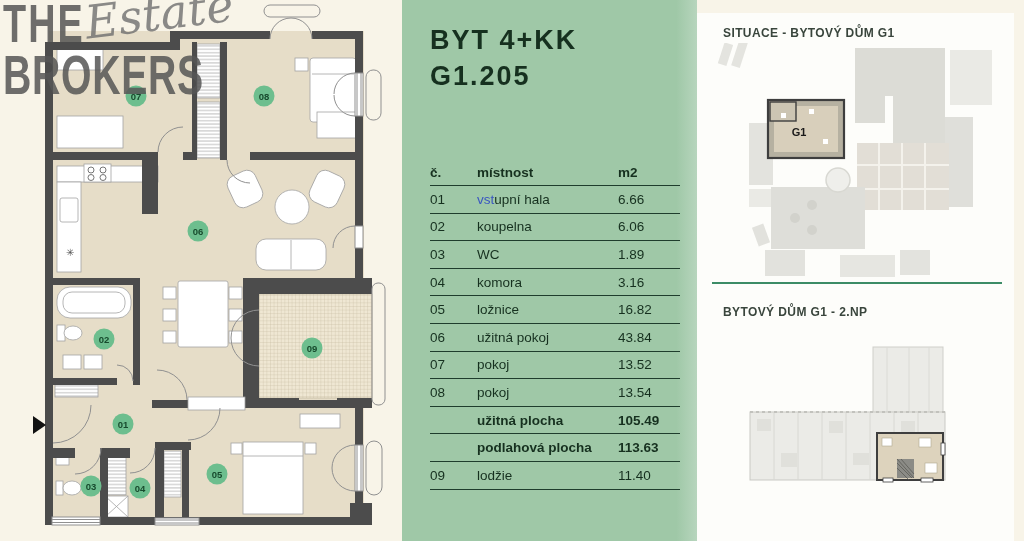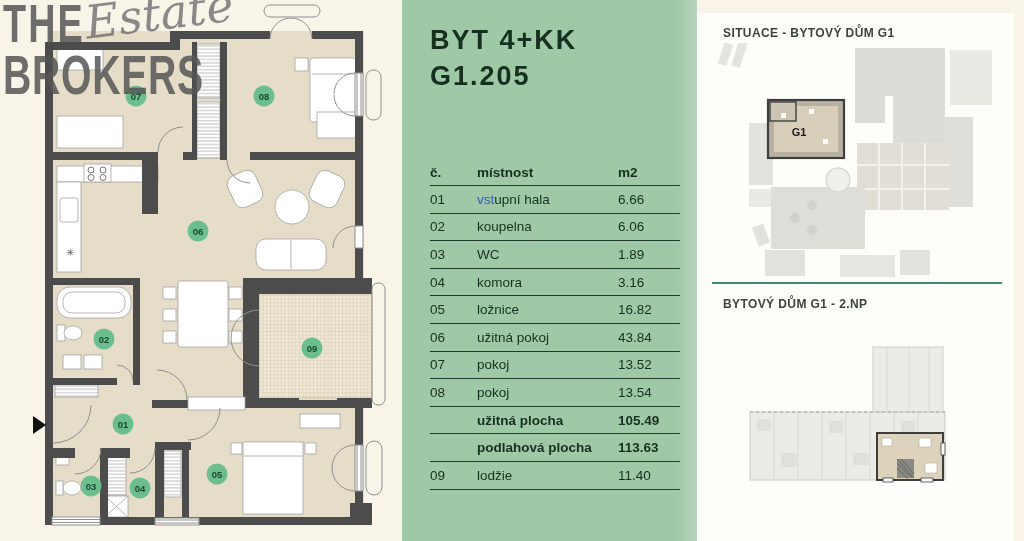--- a/index.html
+++ b/index.html
@@ -32,21 +32,21 @@
   .c-name{flex:1;}
   .c-area{width:62px;}
   .t-row.bold .c-name,.t-row.bold .c-area{font-weight:bold;}
   .blue{color:#3a57c0;text-align:center;}
 
   
   #right-panel{position:absolute;left:697px;top:13px;width:317px;height:528px;background:#fdfdfa;}
   .rp-title{position:absolute;left:26px;font-size:12px;font-weight:bold;
         letter-spacing:.4px;color:#39453c;white-space:nowrap;}
   #rp-title-top{top:13px;}
-  #rp-title-bottom{top:284px;}
+  #rp-title-bottom{top:292px;}
   #rp-divider{position:absolute;left:15px;top:269px;width:290px;height:2px;
         background:var(--divider-green,#3c8c66);}
   .rp-svg{position:absolute;left:0;}
 </style>
 </head>
 <body>
 
 <div id="stage">
 
   <div id="plan-panel">

